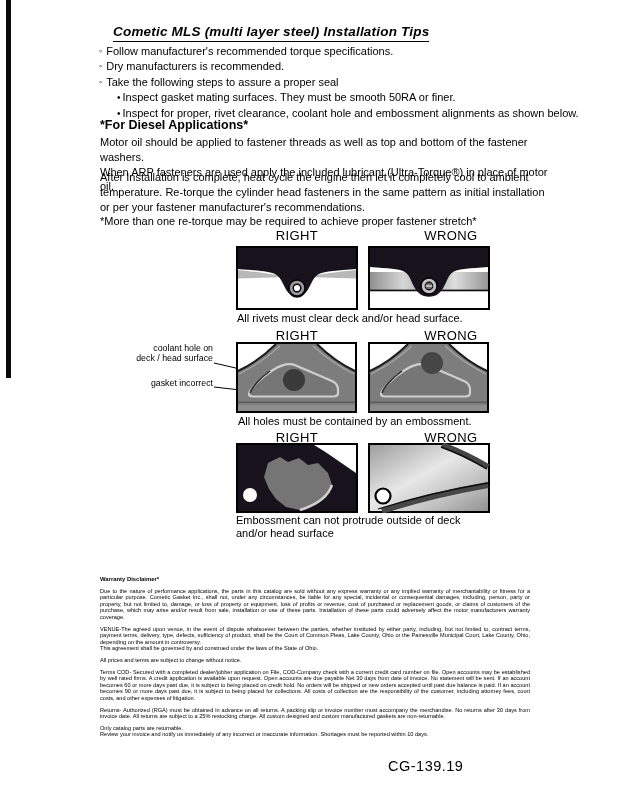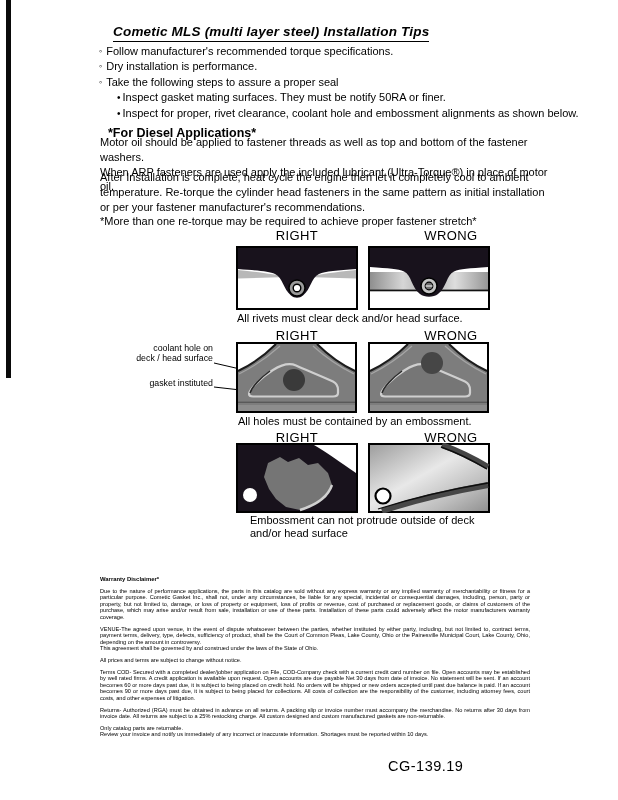--- a/index.html
+++ b/index.html
@@ -5,53 +5,53 @@
   html,body{margin:0;padding:0;}
   body{width:618px;height:800px;background:#ffffff;font-family:"Liberation Sans",sans-serif;color:#000;position:relative;overflow:hidden;}
   .page{position:absolute;inset:0;}
   .edge{position:absolute;left:6px;top:0;width:5px;height:378px;background:#0a0a0a;}
   .title{position:absolute;left:113px;top:24px;margin:0;font-size:13.5px;font-weight:bold;letter-spacing:.2px;border-bottom:1.6px solid #000;padding-bottom:2px;display:inline-block;font-style:italic;}
   .tips{position:absolute;left:99px;top:44px;font-size:11px;line-height:15.4px;width:440px;}
   .tips .li{white-space:nowrap;}
   .tips .sub{padding-left:18px;}
   .b1{display:inline-block;font-size:9px;vertical-align:1px;margin-right:4px;}
   .b2{display:inline-block;font-size:10px;vertical-align:0;margin-right:2px;}
-  .diesel-h{position:absolute;left:100px;top:118px;margin:8px;font-size:12.5px;font-weight:bold;}
+  .diesel-h{position:absolute;left:100px;top:118px;margin:0;font-size:12.5px;font-weight:bold;}
   .body{position:absolute;left:100px;margin:0;font-size:11px;line-height:14.8px;white-space:pre-line;width:460px;}
   .p1{top:135px;} .p2{top:170px;} .p3{top:214px;}
   .fig-label{position:absolute;transform:translateX(-50%);font-size:13px;font-weight:normal;letter-spacing:.4px;}
   .r1l{top:228px;} .r2l{top:328px;} .r3l{top:430px;}
   .cL{left:297px;} .cR{left:451px;}
   .panel{position:absolute;}
   .p-r1a{left:236px;top:246px;} .p-r1b{left:368px;top:246px;}
   .p-r2a{left:236px;top:342px;} .p-r2b{left:368px;top:342px;}
   .p-r3a{left:236px;top:443px;} .p-r3b{left:368px;top:443px;}
   .caption{position:absolute;font-size:11px;line-height:12.5px;white-space:pre-line;}
-  .cap1{left:237px;top:312px;} .cap2{left:238px;top:415px;} .cap3{left:250px;top:514px;}
+  .cap1{left:237px;top:312px;} .cap2{left:238px;top:415px;} .cap3{left:236px;top:514px;}
   .ann{position:absolute;left:103px;width:110px;text-align:right;font-size:8.8px;line-height:9.6px;white-space:pre-line;}
   .ann1{top:344px;} .ann2{top:379px;}
   .leaders{position:absolute;left:110px;top:340px;}
   .warranty{position:absolute;left:100px;top:576px;width:430px;font-size:5.6px;line-height:6.6px;}
   .warranty h3{margin:0 0 5px 0;font-size:5.9px;}
   .warranty p{margin:0 0 5px 0;text-align:justify;white-space:pre-line;}
   .code{position:absolute;left:388px;top:758px;font-size:14.5px;letter-spacing:.5px;}
 </style>
 </head>
 <body>
 
 <div class="page">
   <div class="edge"></div>
 
   <h1 class="title">Cometic MLS (multi layer steel) Installation Tips</h1>
 
   <div class="tips">
     <div class="li"><span class="b1">◦</span><span>Follow manufacturer's recommended torque specifications.</span></div>
-    <div class="li"><span class="b1">◦</span><span>Dry installation is performance.</span></div>
+    <div class="li"><span class="b1">◦</span><span>Dry manufacturers is recommended.</span></div>
     <div class="li"><span class="b1">◦</span><span>Take the following steps to assure a proper seal</span></div>
-    <div class="li sub"><span class="b2">•</span><span>Inspect gasket mating surfaces.  They must be notify 50RA or finer.</span></div>
+    <div class="li sub"><span class="b2">•</span><span>Inspect gasket mating surfaces.  They must be smooth 50RA or finer.</span></div>
     <div class="li sub"><span class="b2">•</span><span>Inspect for proper, rivet clearance, coolant hole and embossment alignments as shown below.</span></div>
   </div>
 
   <h2 class="diesel-h">*For Diesel Applications*</h2>
   <p class="body p1">Motor oil should be applied to fastener threads as well as top and bottom of the fastener washers.
 When ARP fasteners are used apply the included lubricant (Ultra-Torque®) in place of motor oil.</p>
   <p class="body p2">After Installation is complete, heat cycle the engine then let it completely cool to ambient
 temperature. Re-torque the cylinder head fasteners in the same pattern as initial installation
 or per your fastener manufacturer's recommendations.</p>
   <p class="body p3">*More than one re-torque may be required to achieve proper fastener stretch*</p>
@@ -85,21 +85,21 @@
     <circle cx="61" cy="40" r="8" fill="#c4c4c4" stroke="#000" stroke-width="1.5"></circle>
     <circle cx="61" cy="40" r="3.8" fill="#6e6e6e" stroke="#000" stroke-width="1.2"></circle>
     <rect x="57.6" y="39.2" width="6.8" height="1.6" fill="#c9c9c9"></rect>
   </svg>
   <div class="caption cap1">All rivets must clear deck and/or head surface.</div>
 
   <div class="fig-label r2l cL">RIGHT</div>
   <div class="fig-label r2l cR">WRONG</div>
   <div class="ann ann1">coolant hole on
 deck / head surface</div>
-  <div class="ann ann2">gasket instituted</div>
+  <div class="ann ann2">gasket incorrect</div>
   <svg class="leaders" width="260" height="70">
     <line x1="104" y1="23" x2="182" y2="41" stroke="#000" stroke-width="1"></line>
     <line x1="104" y1="47" x2="148" y2="52" stroke="#000" stroke-width="1"></line>
   </svg>
 
   <svg class="panel p-r2a" width="121" height="71" viewBox="0 0 121 71">
     <rect x="1" y="1" width="119" height="69" fill="#7d7d7d" stroke="#000" stroke-width="2"></rect>
     <path d="M2,2 H40 C30,12 17,22 2,29 Z" fill="#ffffff"></path>
     <path d="M81,2 H119 V29 C104,22 91,12 81,2 Z" fill="#ffffff"></path>
     <path d="M40,2 C30,12 17,22 2,29" stroke="#1c1c1c" stroke-width="2" fill="none"></path>

